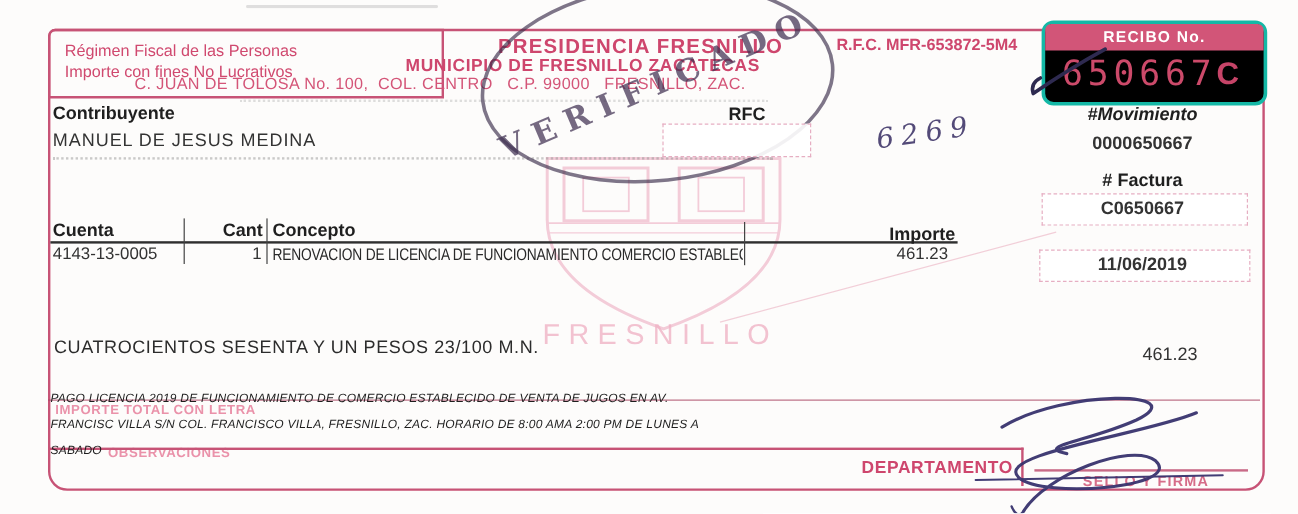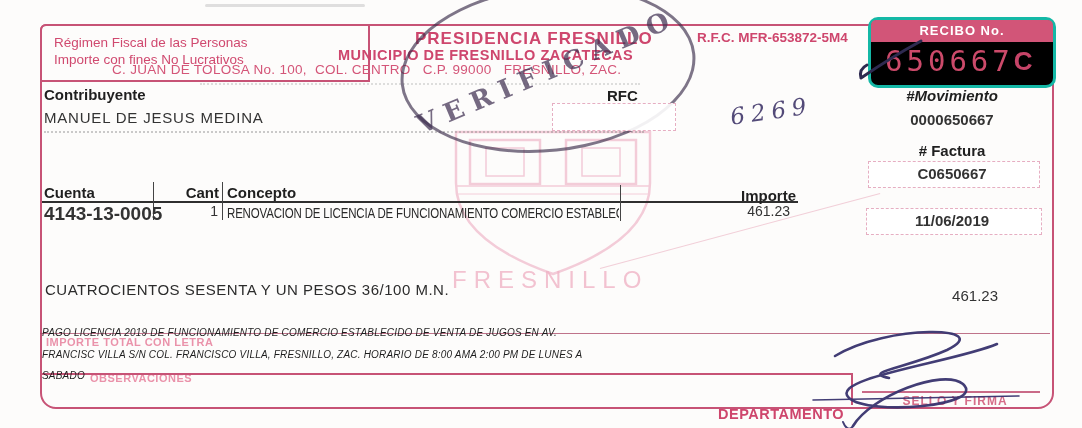--- a/index.html
+++ b/index.html
@@ -34,21 +34,21 @@
   .vline{width:0;border-left:1.5px solid #444;z-index:3;}
   .concepto-cell{left:227px;top:204px;width:392px;height:17px;overflow:hidden;white-space:nowrap;z-index:5;}
   .concepto-cell span{display:inline-block;transform:scaleX(.82);transform-origin:left center;
                       font-size:14px;letter-spacing:-.2px;color:#2a2a2a;}
   
   .sep-line{left:40px;top:333px;width:1010px;border-top:1.5px solid rgba(170,70,100,.75);z-index:2;}
   .obs-line{font-size:10px;color:#1e1e1e;letter-spacing:.2px;z-index:5;white-space:nowrap;font-style:italic;}
   .tiny-pink{font-size:11px;font-weight:bold;color:#ea92aa;letter-spacing:.5px;z-index:2;}
   .dept-band{left:40px;top:373px;width:813px;height:32px;border-top:2px solid #c75376;
              border-right:2px solid #c75376;z-index:2;box-sizing:border-box;}
-  .dept-label{left:718px;top:382px;font-size:14.5px;font-weight:bold;letter-spacing:.5px;color:#ce466d;z-index:3;margin-top:24px;}
+  .dept-label{left:718px;top:382px;font-size:14.5px;font-weight:bold;letter-spacing:.5px;color:#ce466d;z-index:3;}
   .sello-line{left:862px;top:391px;width:178px;border-top:2px solid #c96a87;z-index:2;}
   .sello-label{left:880px;top:394px;width:150px;text-align:center;font-size:12px;font-weight:bold;
                letter-spacing:1px;color:#d66d89;z-index:2;}
   
   .wm-shield{left:448px;top:128px;z-index:1;opacity:.85;}
   .wm-text{left:452px;top:266px;font-size:24px;font-weight:normal;letter-spacing:7px;
            color:#f0b4c6;opacity:.8;z-index:1;}
   .crease{left:600px;top:268px;width:290px;border-top:1.5px solid rgba(228,150,172,.45);
           transform:rotate(-15deg);transform-origin:left center;z-index:1;}
   .stamp{left:398px;top:-22px;width:300px;height:188px;z-index:3;pointer-events:none;}
@@ -128,28 +128,28 @@
 
   <div class="abs lbl" style="left:44px;top:184px;">Cuenta</div>
   <div class="abs lbl" style="left:165px;top:184px;width:54px;text-align:right;">Cant</div>
   <div class="abs lbl" style="left:227px;top:184px;">Concepto</div>
   <div class="abs lbl" style="left:700px;top:187px;width:96px;text-align:right;">Importe</div>
   <div class="abs tbl-underline"></div>
   <div class="abs vline" style="left:153px;top:182px;height:38px;"></div>
   <div class="abs vline" style="left:222px;top:182px;height:38px;"></div>
   <div class="abs vline" style="left:620px;top:185px;height:36px;"></div>
 
-  <div class="abs val" style="left:44px;top:203px;font-size:19px;font-weight:bold;">4143-13-0005</div>
+  <div class="abs val" style="left:44px;top:203px;font-size:14px;">4143-13-0005</div>
   <div class="abs val" style="left:180px;top:203px;width:38px;text-align:right;font-size:14px;">1</div>
   <div class="abs concepto-cell">
     <span>RENOVACION DE LICENCIA DE FUNCIONAMIENTO COMERCIO ESTABLECID</span>
   </div>
   <div class="abs val" style="left:700px;top:203px;width:90px;text-align:right;font-size:14px;">461.23</div>
 
-  <div class="abs val" style="left:45px;top:281px;letter-spacing:.5px;color:#2c2c2c;">CUATROCIENTOS SESENTA Y UN PESOS 36/100 M.N.</div>
+  <div class="abs val" style="left:45px;top:281px;letter-spacing:.5px;color:#2c2c2c;">CUATROCIENTOS SESENTA Y UN PESOS 23/100 M.N.</div>
 
   <div class="abs sep-line"></div>
   <div class="abs tiny-pink" style="left:46px;top:336px;">IMPORTE TOTAL CON LETRA</div>
   <div class="abs tiny-pink" style="left:90px;top:372px;">OBSERVACIONES</div>
   <div class="abs obs-line" style="left:42px;top:327px;">PAGO LICENCIA 2019 DE FUNCIONAMIENTO DE COMERCIO ESTABLECIDO DE VENTA DE JUGOS EN AV.</div>
   <div class="abs obs-line" style="left:42px;top:349px;">FRANCISC VILLA S/N COL. FRANCISCO VILLA, FRESNILLO, ZAC. HORARIO DE 8:00 AMA 2:00 PM DE LUNES A</div>
   <div class="abs obs-line" style="left:42px;top:370px;">SABADO</div>
 
   <div class="abs dept-band"></div>
   <div class="abs dept-label">DEPARTAMENTO</div>

